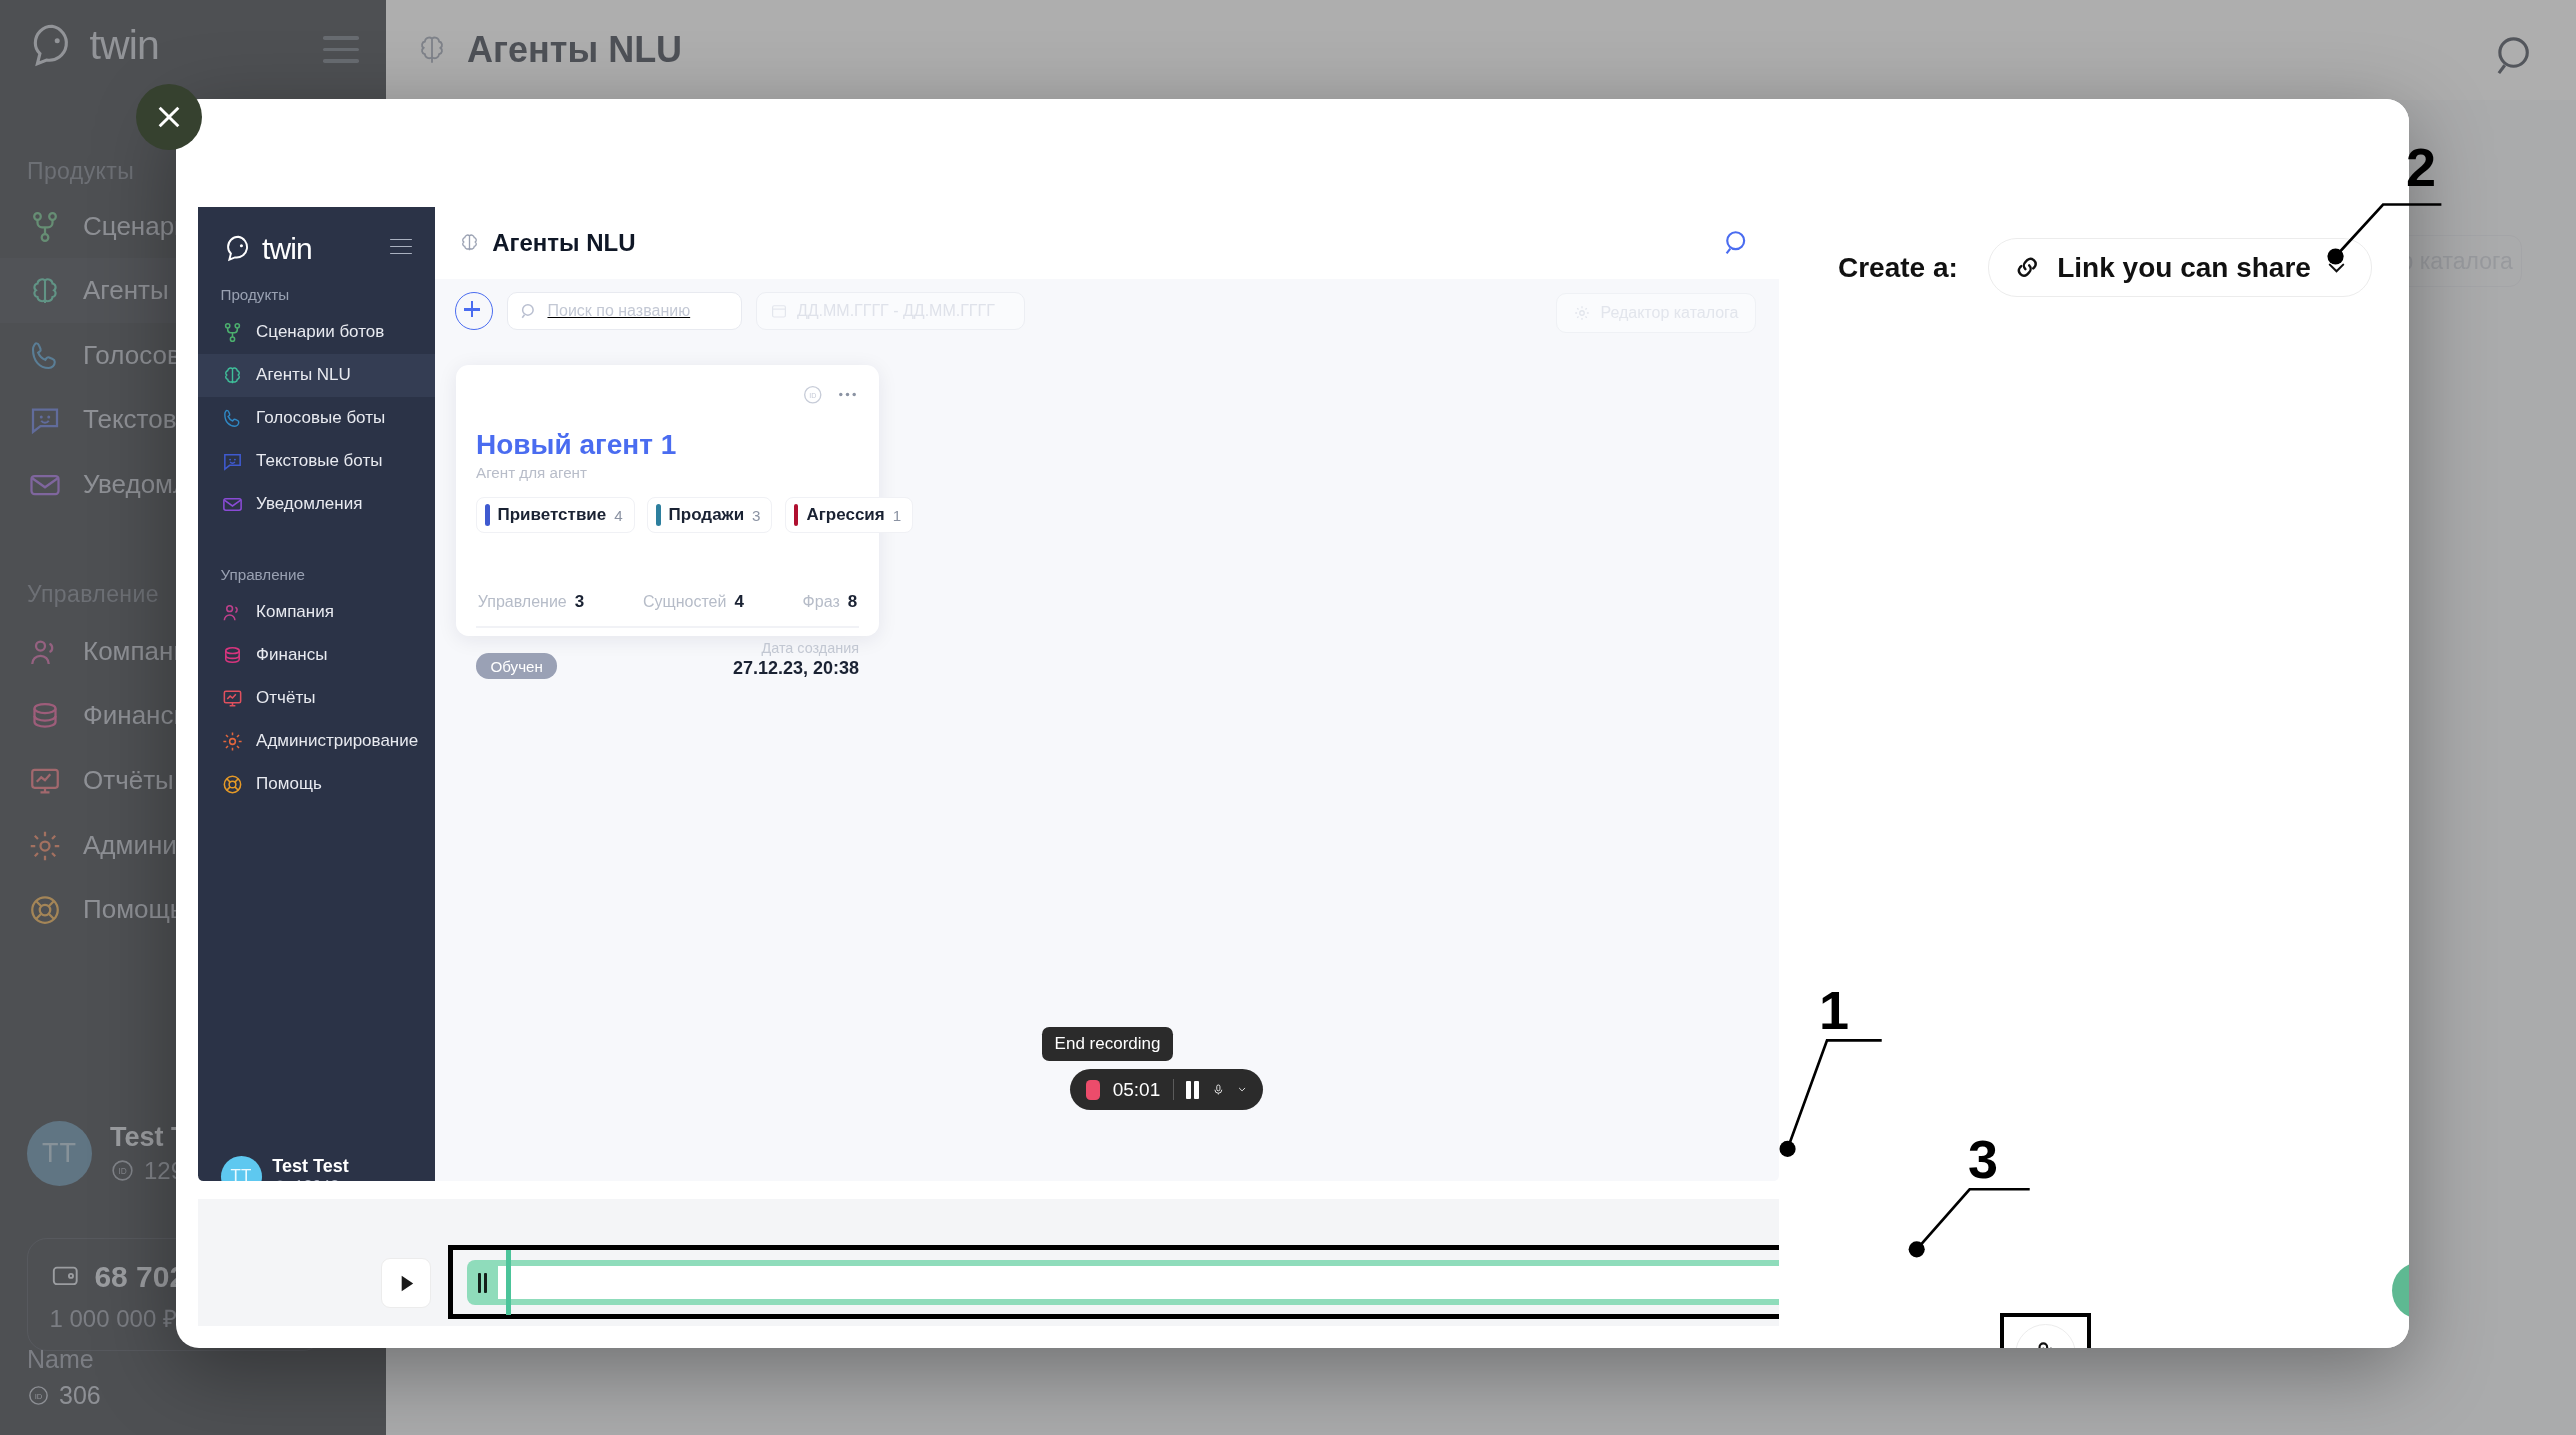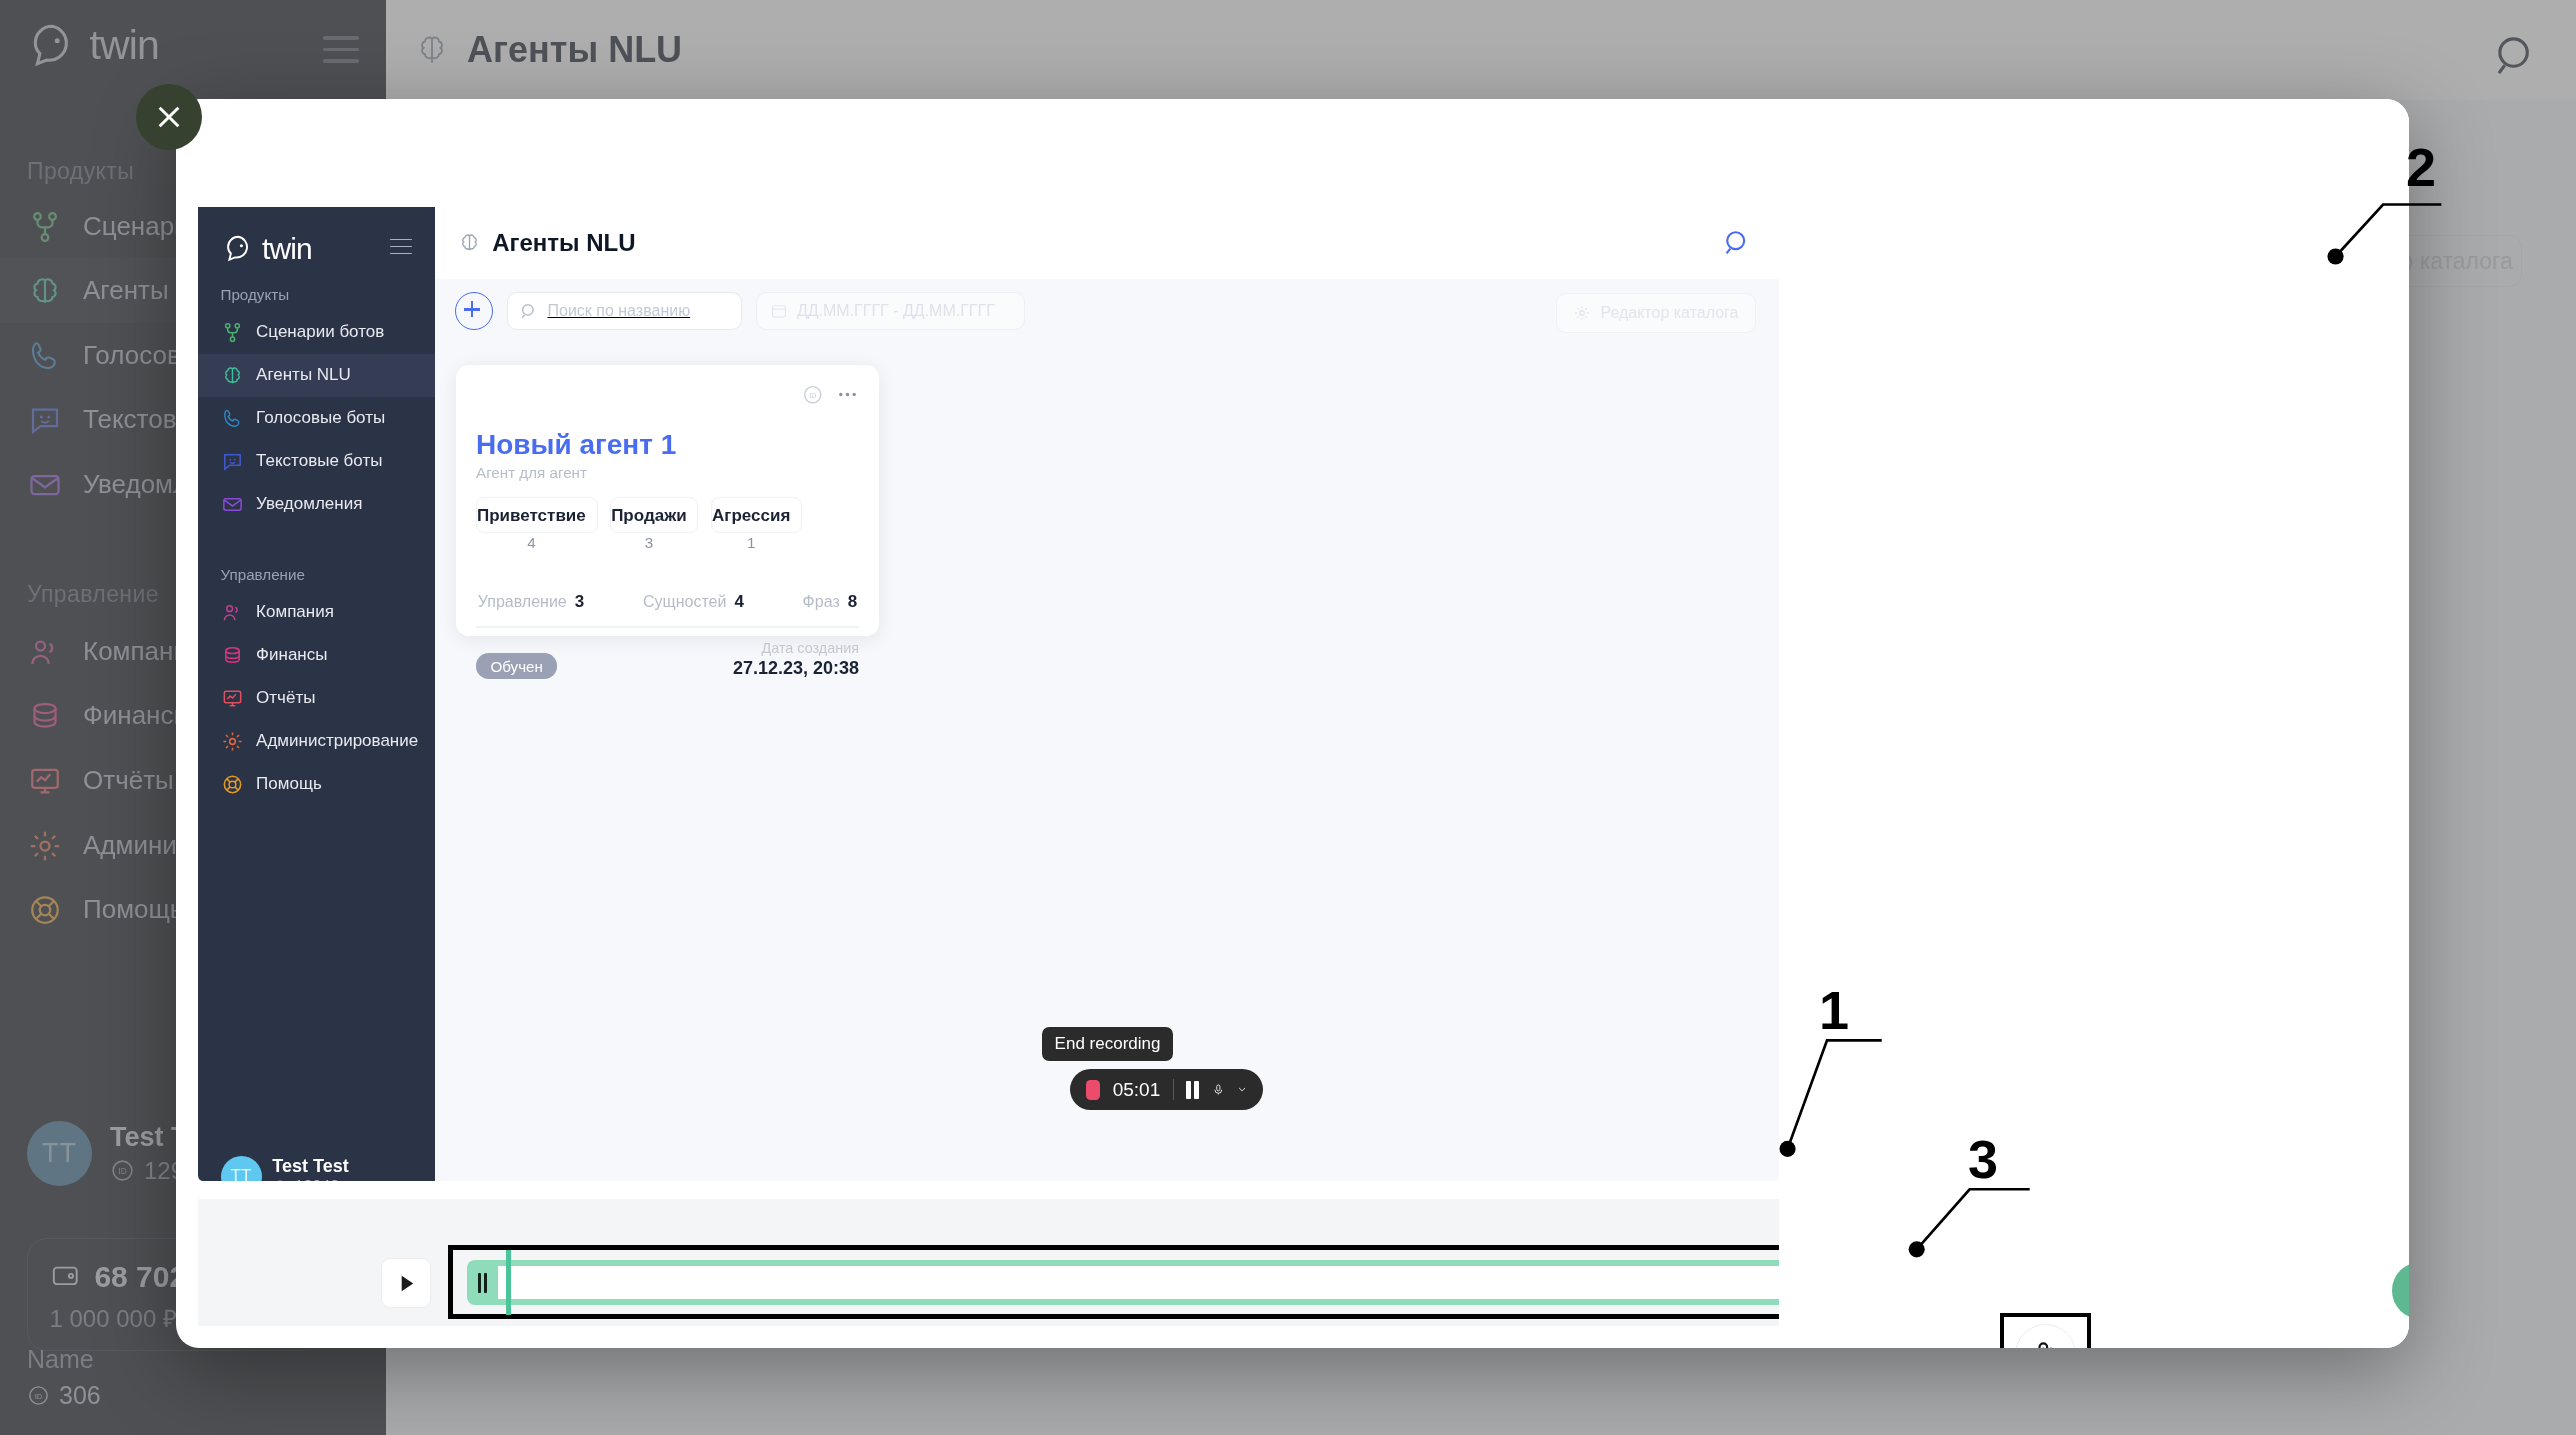--- a/index.html
+++ b/index.html
@@ -101,21 +101,21 @@
   #catalog-btn{position:absolute;right:23px;top:14.4px;height:38px;border:1.3px solid #eff1f5;
     border-radius:10px;background:#fafbfd;display:flex;align-items:center;gap:9px;padding:0 16px;cursor:pointer;}
   #catalog-btn .lbl{font-size:16px;color:#e2e5ec;}
   
   #agent-card{position:absolute;left:21.5px;top:158px;width:423px;height:271px;background:#ffffff;
     border-radius:12.6px;box-shadow:0 3.6px 20px rgba(20,30,60,.08);padding:16px 20px;box-sizing:border-box;}
   #agent-name{font-size:28px;color:#4a6cf0;font-weight:700;margin-top:48px;}
   #agent-desc{font-size:15.2px;color:#b8bdc9;margin-top:3.6px;}
   #card-tags{display:flex;gap:12.6px;margin-top:16px;}
   .tag{height:34px;border:1.3px solid #f0f1f5;border-radius:8px;display:flex;align-items:center;
-    gap:8px;padding:0 10.8px 0 0;background:#fff;flex-direction:column;}
+    gap:8px;padding:0 10.8px 0 0;background:#fff;}
   .tag .bar{width:4.5px;height:21.5px;border-radius:2.7px;margin-left:8px;}
   .tag .tn{font-size:17px;color:#1a2233;font-weight:700;}
   .tag .tc{font-size:15.2px;color:#8b93a3;}
   #card-stats{display:flex;justify-content:space-between;margin-top:59px;padding:0 1.8px;}
   .stat{font-size:16px;color:#b6bcc8;display:flex;gap:8px;align-items:baseline;}
   .stat b{color:#1a2233;font-size:17px;}
   #card-div{height:1.3px;background:#f1f2f6;margin-top:14.4px;}
   #card-foot{display:flex;justify-content:space-between;align-items:flex-end;margin-top:12.6px;}
   #badge{background:#9aa1b5;color:#fff;font-size:15.2px;border-radius:12.6px;padding:4.5px 14.4px;}
   #card-date{text-align:right;}
@@ -587,20 +587,33 @@
         <div class="tl-handle" id="tl-right">
             <i></i>
             <i></i>
           </div>
       </div>
       <div id="playhead"></div>
     </div>
   </div>
 
   <div id="right-panel">
+    <div id="create-row">
+      <span id="create-label">Create a:</span>
+      <div id="link-select">
+        <svg width="30.5" height="30.5" viewBox="0 0 24 24">
+          <path d="M10.5 13.5a4 4 0 0 1 0-5.6l1.6-1.6a4 4 0 0 1 5.6 5.6l-1 1" fill="none" stroke="#111" stroke-width="1.9" stroke-linecap="round"></path>
+          <path d="M13.5 10.5a4 4 0 0 1 0 5.6l-1.6 1.6a4 4 0 0 1-5.6-5.6l1-1" fill="none" stroke="#111" stroke-width="1.9" stroke-linecap="round"></path>
+        </svg>
+        <span class="lbl">Link you can share</span>
+        <svg width="23" height="23" viewBox="0 0 24 24">
+          <path d="M5 9l7 7 7-7" fill="none" stroke="#111" stroke-width="2.2" stroke-linecap="round"></path>
+        </svg>
+      </div>
+    </div>
 
   </div>
 
   <div id="attach-ann">
     <div id="attach-btn">
       <svg width="30.5" height="30.5" viewBox="0 0 24 24">
         <path d="M16.5 7.5v8a4.5 4.5 0 0 1-9 0V6.5a3 3 0 0 1 6 0v8.5a1.5 1.5 0 0 1-3 0V7.5" fill="none" stroke="#111" stroke-width="1.7" stroke-linecap="round"></path>
       </svg>
     </div>
   </div>

